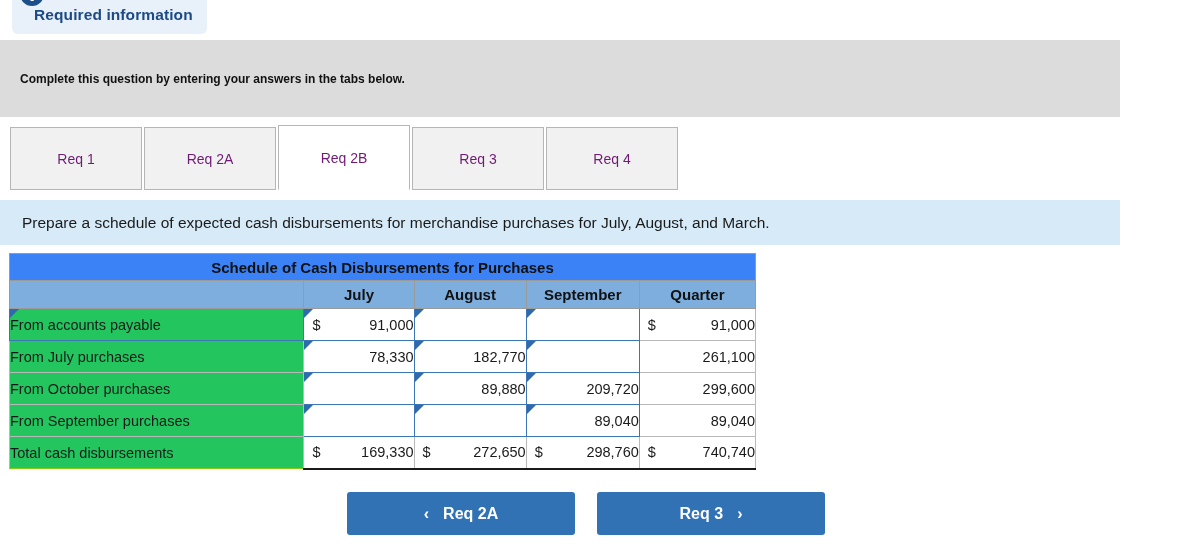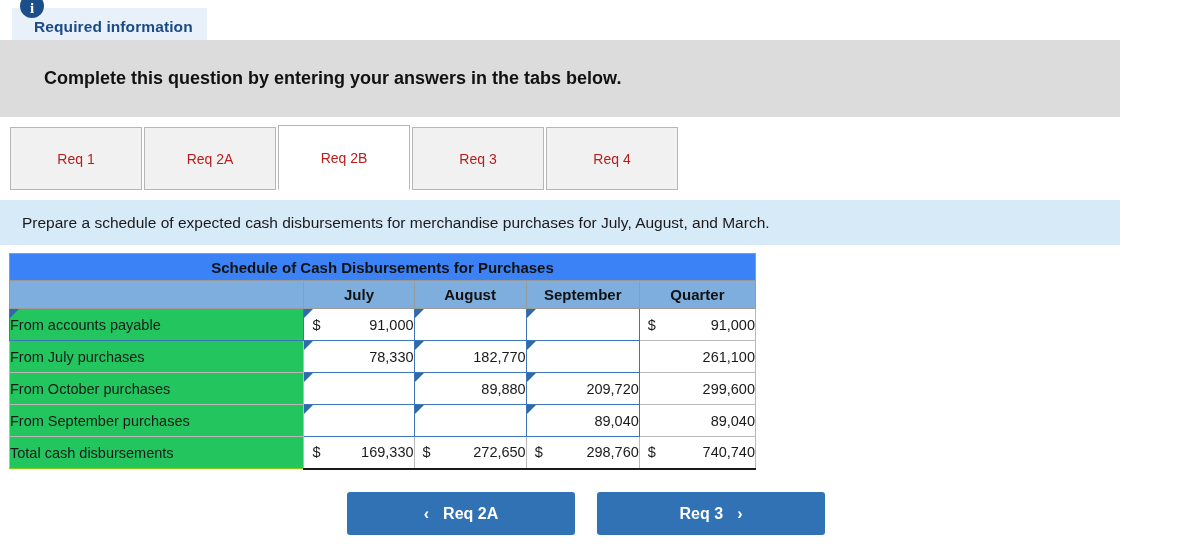--- a/index.html
+++ b/index.html
@@ -9,21 +9,21 @@
     width: 1200px;
     height: 544px;
     background: #ffffff;
     font-family: "Liberation Sans", sans-serif;
     overflow: hidden;
   }
 
   
   .req-band {
     position: absolute;
-    left: 0; top: 12px;
+    left: 0; top: 0;
     width: 1200px; height: 36px;
   }
   .req-pill {
     position: absolute;
     left: 12px; top: -4px;
     height: 38px;
     padding: 0 14px 0 22px;
     background: #e8f0fa;
     border-radius: 0 0 6px 6px;
     display: flex;
@@ -56,22 +56,22 @@
   
   .gray-banner {
     position: absolute;
     left: 0; top: 40px;
     width: 1120px; height: 77px;
     background: #dcdcdc;
     display: flex;
     align-items: center;
   }
   .gray-banner-text {
-    padding-left: 44px;
-    font-size: 18px;
+    padding-left: 20px;
+    font-size: 12px;
     font-weight: bold;
     color: #111111;
   }
 
   
   .tabs {
     position: absolute;
     left: 10px; top: 126px;
     display: flex;
     align-items: flex-end;
@@ -82,21 +82,21 @@
     min-width: 132px;
     padding: 0 16px;
     background: #f1f1f1;
     border: 1px solid #b6b6b6;
     border-bottom: 1px solid #b6b6b6;
     margin-right: 2px;
     display: flex;
     align-items: center;
     justify-content: center;
     font-size: 14px;
-    color: #b91c1c;
+    color: #701a75;
     cursor: pointer;
   }
   .tab.active {
     background: #ffffff;
     border-bottom-color: #ffffff;
     height: 65px;
     position: relative;
     z-index: 2;
   }
 

